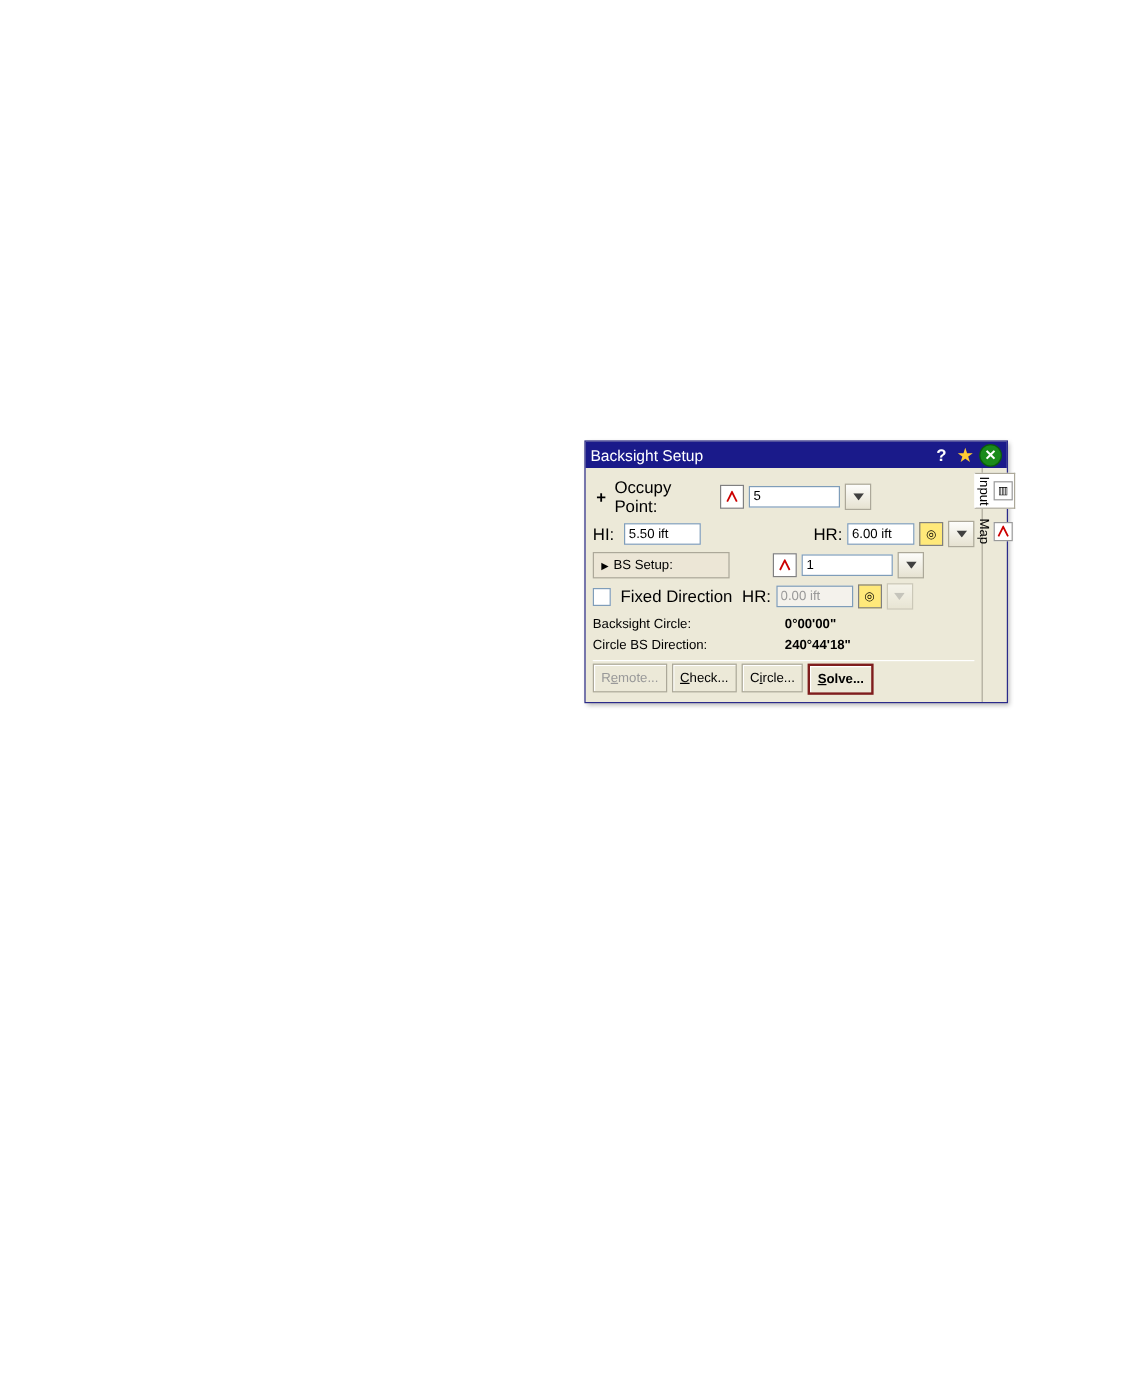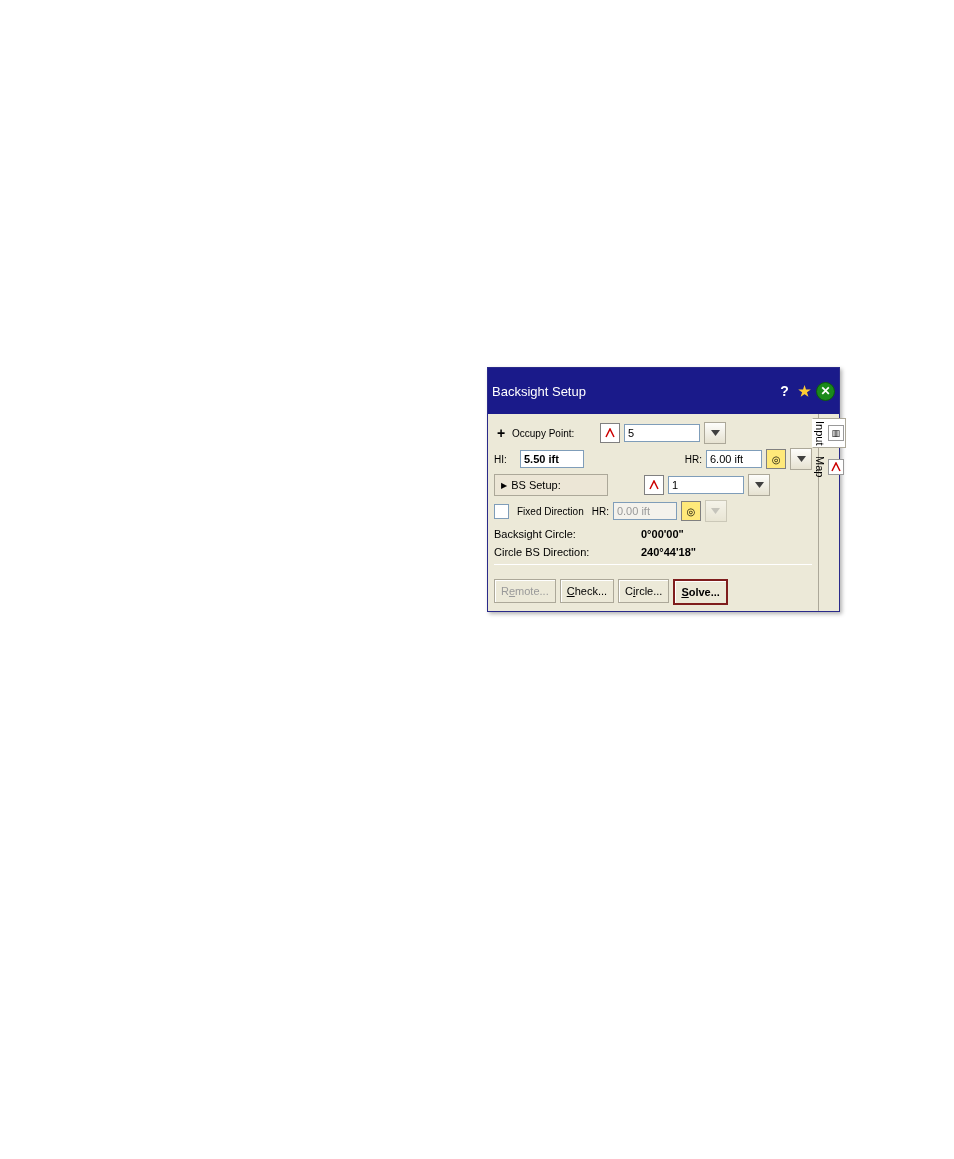--- a/index.html
+++ b/index.html
@@ -1,44 +1,44 @@
 <!DOCTYPE html>
 <html><head>
 <meta charset="utf-8">
 <style>
   html,body{margin:0;padding:0;width:954px;height:1159px;background:#fff;font-family:Tahoma,Verdana,sans-serif;font-size:12px;color:#000}
   .dialog{position:absolute;left:487px;top:367px;width:351px;border:1px solid #2a2a8a;background:#ece9d8;box-shadow:2px 2px 4px rgba(0,0,0,.3)}
-  .titlebar{height:22px;background:#1a1a8a;color:#fff;display:flex;align-items:center;padding:12px 4px;font-size:13px}
+  .titlebar{height:22px;background:#1a1a8a;color:#fff;display:flex;align-items:center;padding:0 4px;font-size:13px}
   .titlebar .title{flex:1;font-weight:normal}
   .titlebar .tbtn{width:17px;height:17px;margin-left:3px;display:flex;align-items:center;justify-content:center;cursor:pointer;font-weight:bold}
   .tbtn.help{color:#fff;font-size:14px}
   .tbtn.star{color:#ffcc33;font-size:14px}
   .tbtn.close{background:#1a8a1a;border-radius:50%;color:#fff;font-size:12px;border:1px solid #0c5c0c}
   .body{display:flex}
   .content{flex:1;padding:4px 6px 6px 6px}
   .sidetabs{width:20px;border-left:1px solid #aca899;display:flex;flex-direction:column;align-items:center;padding-top:4px;gap:8px}
   .sidetab{writing-mode:vertical-rl;font-size:11px;display:flex;flex-direction:column;align-items:center;gap:2px;cursor:pointer}
   .sidetab.active{background:#fff;border:1px solid #aca899;border-left:1px solid #fff;padding:2px 1px}
   .row{display:flex;align-items:center;margin:4px 0;gap:4px}
   .plus{font-weight:bold;font-size:14px;width:14px;text-align:center}
-  .lbl{font-size:10px}
+  .lbl{font-size:14px}
   .mapbtn{width:18px;height:18px;border:1px solid #808080;background:#fff;display:flex;align-items:center;justify-content:center;font-size:10px;color:#c00;cursor:pointer}
   .input{height:18px;border:1px solid #7f9db9;background:#fff;font-size:11px;padding:0 3px;box-sizing:border-box}
   .input.disabled{color:#999;background:#f4f2ec}
   .dd{width:20px;height:20px;border:1px solid #aca899;background:linear-gradient(#fdfdfb,#e6e2d1);display:flex;align-items:center;justify-content:center;cursor:pointer}
   .dd.disabled{opacity:.5;cursor:default}
   .dd svg{display:block}
   .smartbtn{width:18px;height:18px;border:1px solid #808080;background:#ffe97a;display:flex;align-items:center;justify-content:center;cursor:pointer;font-size:10px}
   .bspoint-btn{height:20px;border:1px solid #aca899;background:#ece6d6;font-size:11px;padding:0 6px;display:flex;align-items:center;cursor:pointer}
   .bspoint-btn .tri{font-size:8px;margin-right:4px}
   .chk{width:13px;height:13px;border:1px solid #7f9db9;background:#fff;margin-right:4px;cursor:pointer}
   .valrow{display:flex;align-items:center;margin:6px 0;font-size:11px}
-  .valrow .k{width:147px}
+  .valrow .k{width:160px}
   .valrow .v{font-weight:bold}
-  .btnrow{display:flex;gap:4px;margin-top:1px;border-top:1px solid #fff;padding-top:14px}
+  .btnrow{display:flex;gap:4px;margin-top:1px;border-top:1px solid #fff;padding-top:2px}
   .btn{height:22px;border:1px solid #aca899;background:#ece9d8;font-size:11px;padding:0 6px;display:flex;align-items:center;cursor:pointer;box-shadow:inset 1px 1px 0 #fff}
   .btn.disabled{color:#999;cursor:default}
   .btn.primary{font-weight:bold;border:2px solid #7f1d1d}
   .ul{text-decoration:underline}
   .sideicon{width:14px;height:14px;border:1px solid #999;background:#fff;display:flex;align-items:center;justify-content:center;font-size:9px}
   .sideicon.red{color:#c00}
 </style>
 </head>
 <body>
 
@@ -63,21 +63,21 @@
         <input class="input" style="width: 76px;" value="5">
         <span class="dd">
           <svg width="9" height="6">
               <path d="M0 0 L9 0 L4.5 6 Z" fill="#404040"></path>
             </svg>
         </span>
       </div>
 
       <div class="row">
         <span class="lbl" style="width:22px">HI:</span>
-        <input class="input" style="width: 64px; font-weight: bold;" value="5.50 ift">
+        <input class="input" style="width: 64px;" value="5.50 ift">
         <span style="flex:1"></span>
         <span class="lbl">HR:</span>
         <input class="input" style="width: 56px;" value="6.00 ift">
         <span class="smartbtn">◎</span>
         <span class="dd">
           <svg width="9" height="6">
               <path d="M0 0 L9 0 L4.5 6 Z" fill="#404040"></path>
             </svg>
         </span>
       </div>

